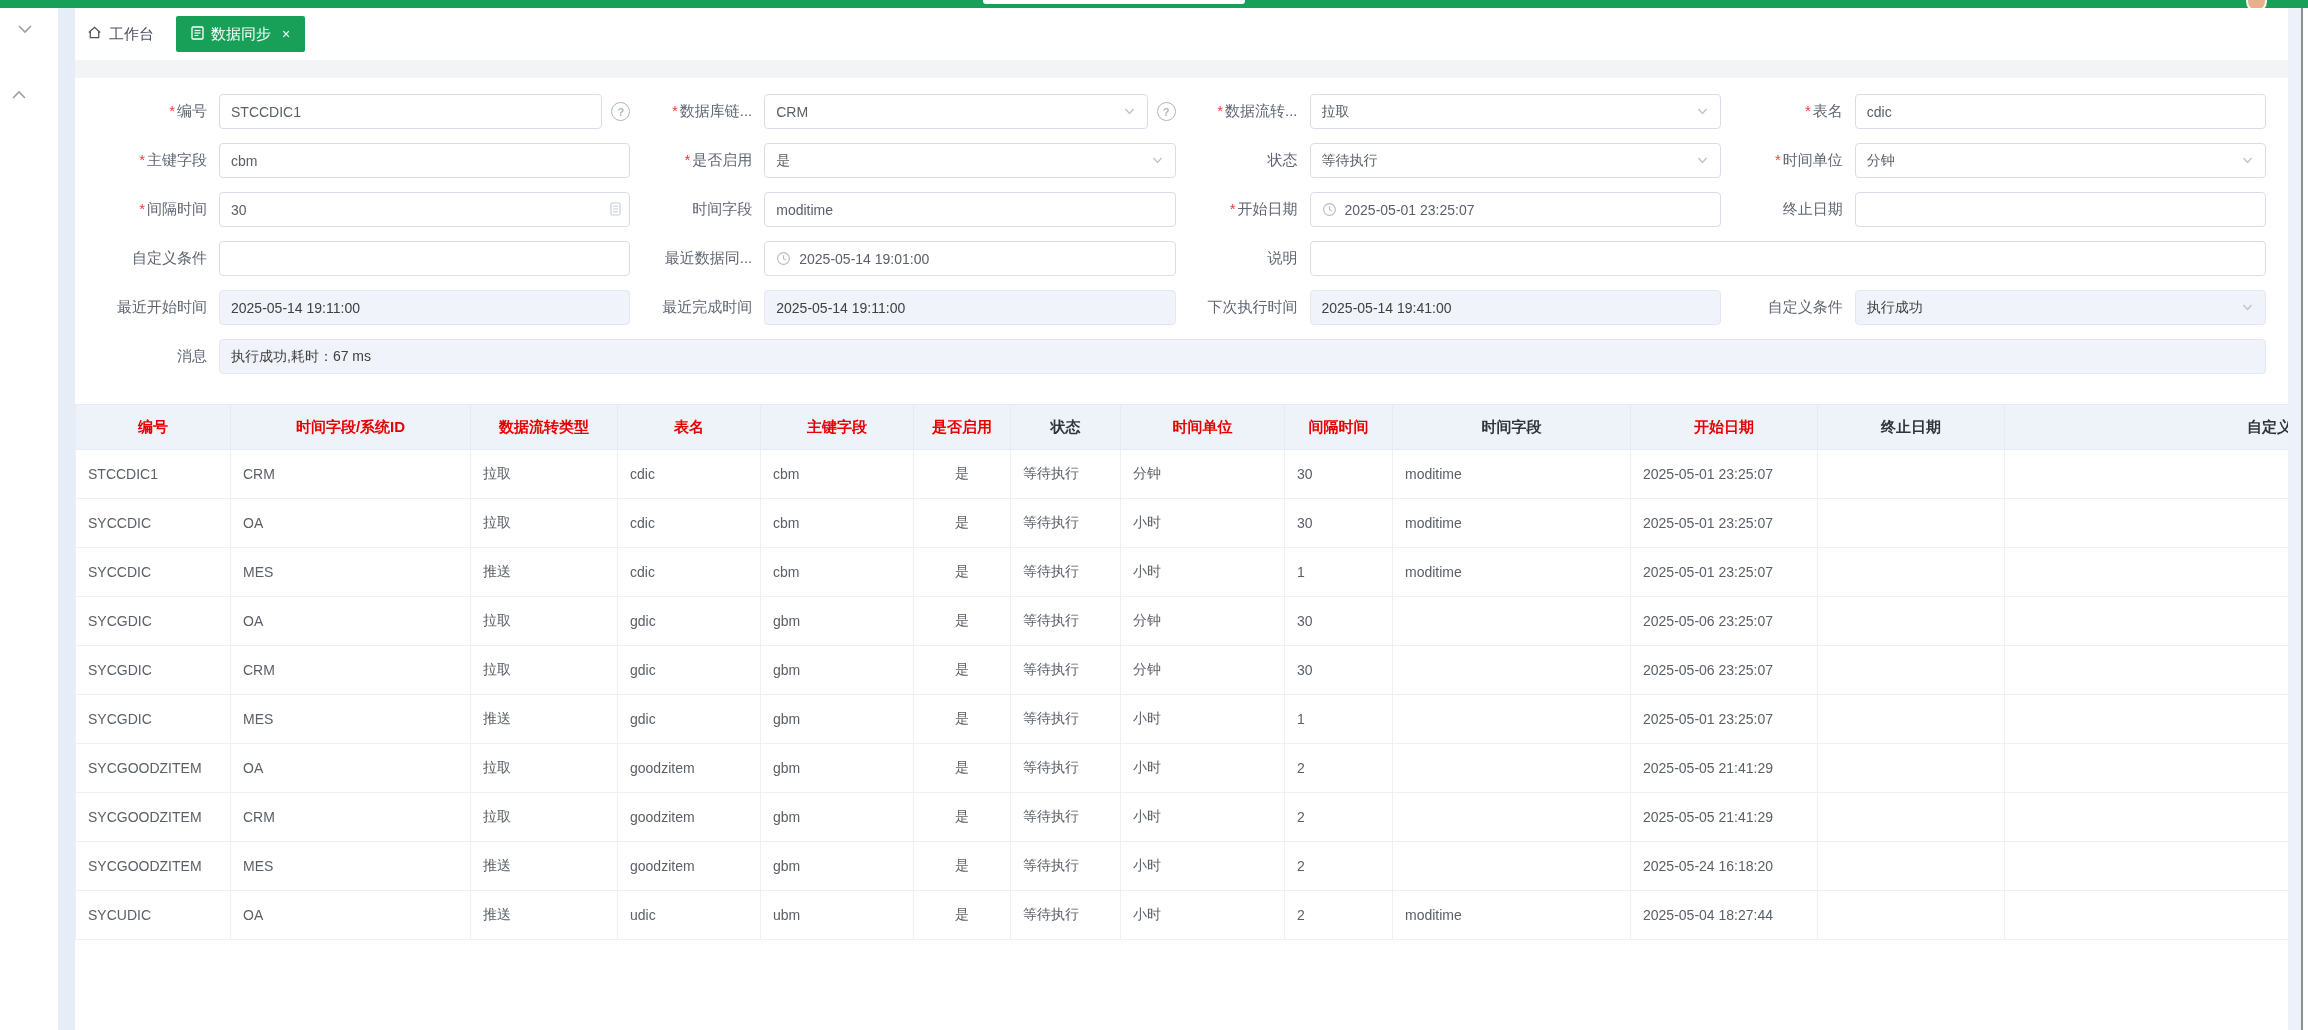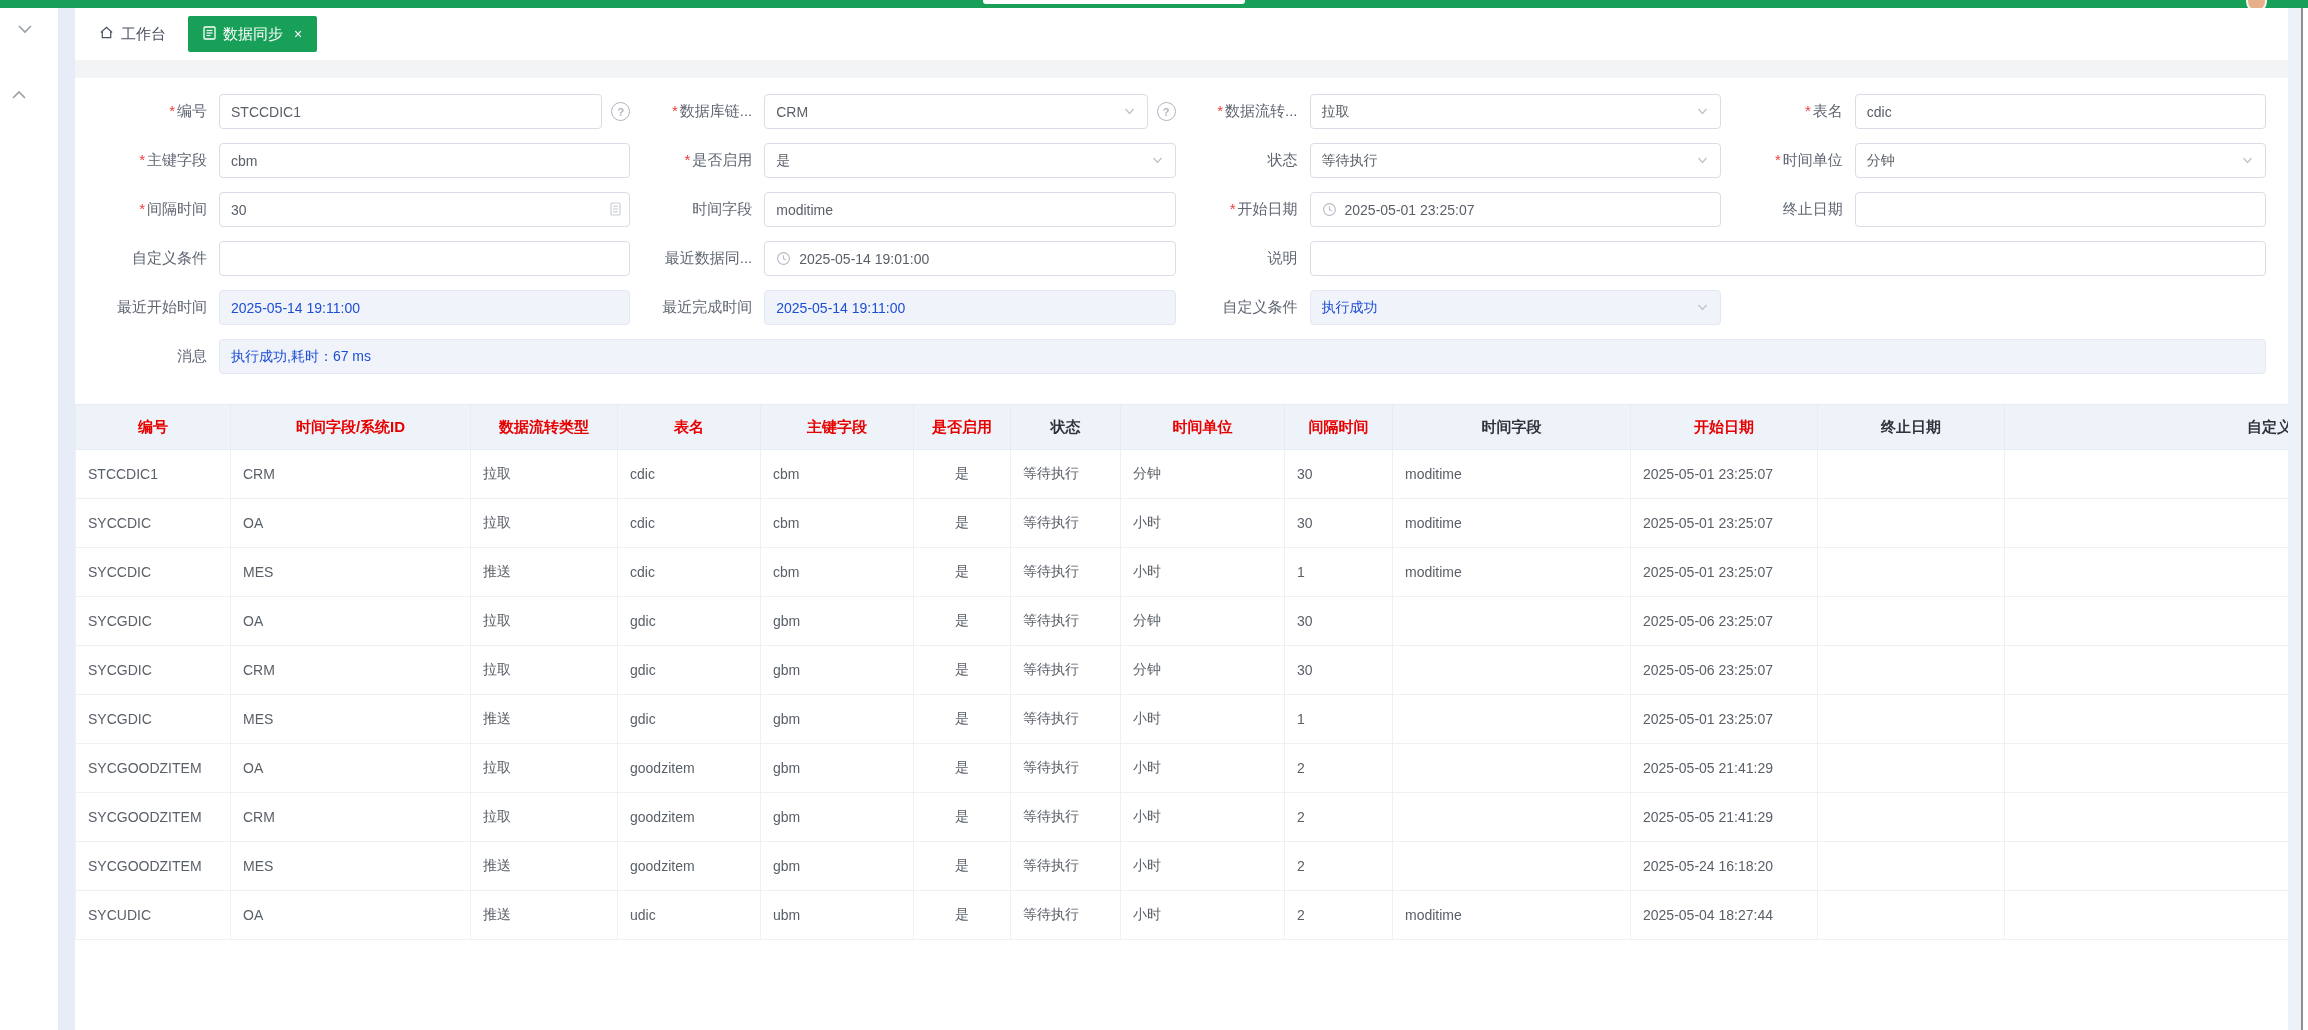--- a/index.html
+++ b/index.html
@@ -21,36 +21,36 @@
   
   .strip{position:absolute;left:58px;top:8px;width:17px;height:1022px;background:#e7edf6;}
 
   
   .sb-track{position:absolute;left:2288px;top:8px;width:13px;height:1022px;background:#edf1f8;}
   .sb-line{position:absolute;left:2301px;top:8px;width:2px;height:1022px;background:#8f8f8f;}
 
   
   .main{position:absolute;left:75px;top:8px;width:2215px;height:1022px;background:#fff;overflow:hidden;}
 
-  .tabbar{height:52px;display:flex;align-items:center;padding-left:24px;background:#fff;}
+  .tabbar{height:52px;display:flex;align-items:center;padding-left:12px;background:#fff;}
   .tab{display:flex;align-items:center;gap:7px;font-size:15px;cursor:pointer;}
   .tab.plain{color:#495060;margin-right:22px;}
   .tab.active{background:#18a058;color:#fff;height:36px;padding:0 15px;border-radius:2px;}
   .tab .close{margin-left:4px;font-size:14px;line-height:1;}
   .band{height:18px;background:#f3f4f6;}
 
   
   .form{padding:16px 24px 6px 10px;}
   .form-row{display:grid;grid-template-columns:repeat(4,1fr);margin-bottom:14px;}
   .field{display:flex;align-items:center;min-width:0;}
   .label{width:122px;flex:none;text-align:right;padding-right:12px;font-size:15px;color:#5f6672;white-space:nowrap;overflow:hidden;}
   .label.req::before{content:"*";color:#f23c3c;margin-right:2px;}
   .ctl{flex:1;min-width:0;height:33px;border:1px solid #d9dde6;border-radius:4px;background:#fff;display:flex;align-items:center;padding:0 11px;font-size:14px;color:#5a6068;position:relative;cursor:text;}
   .ctl .val{white-space:nowrap;overflow:hidden;}
-  .ctl.disabled{background:#f0f3f9;border-color:#e3e8f0;color:#1d4ed8;cursor:not-allowed;}
+  .ctl.disabled{background:#f0f3f9;border-color:#e3e8f0;color:#404040;cursor:not-allowed;}
   .ctl .chev{margin-left:auto;display:flex;color:#c0c4cc;flex:none;}
   .ctl .clock{display:flex;margin-right:8px;color:#b6bcc6;flex:none;}
   .ctl .numpad{position:absolute;right:8px;top:9px;color:#c9ced6;display:flex;}
   .help{width:17px;height:17px;flex:none;border-radius:50%;border:1.3px solid #aeb5bf;color:#aeb5bf;font-size:11px;font-weight:bold;display:flex;align-items:center;justify-content:center;margin-left:9px;cursor:pointer;}
 
   
   .tablewrap{margin-top:10px;width:2215px;overflow:hidden;}
   table{table-layout:fixed;border-collapse:collapse;width:2489px;}
   th{height:44px;background:#eef2f9;border:1px solid #e7ebf2;font-size:15px;font-weight:bold;color:#2f343c;text-align:center;padding:0 8px;white-space:nowrap;overflow:hidden;}
   th.red{color:#e60000;}
@@ -261,20 +261,26 @@
               <span class="val">2025-05-14 19:11:00</span>
             </div>
           </div>
           <div class="field">
             <div class="label">最近完成时间</div>
             <div class="ctl disabled">
               <span class="val">2025-05-14 19:11:00</span>
             </div>
           </div>
           <div class="field">
+            <div class="label">下次执行时间</div>
+            <div class="ctl disabled">
+              <span class="val">2025-05-14 19:41:00</span>
+            </div>
+          </div>
+          <div class="field">
             <div class="label">自定义条件</div>
             <div class="ctl disabled">
               <span class="val">执行成功</span>
               <span class="chev">
                 <svg width="13" height="13" viewBox="0 0 13 13">
                   <polyline points="2.5,4 6.5,8.5 10.5,4" fill="none" stroke="currentColor" stroke-width="1.4"></polyline>
                 </svg>
               </span>
             </div>
           </div>

